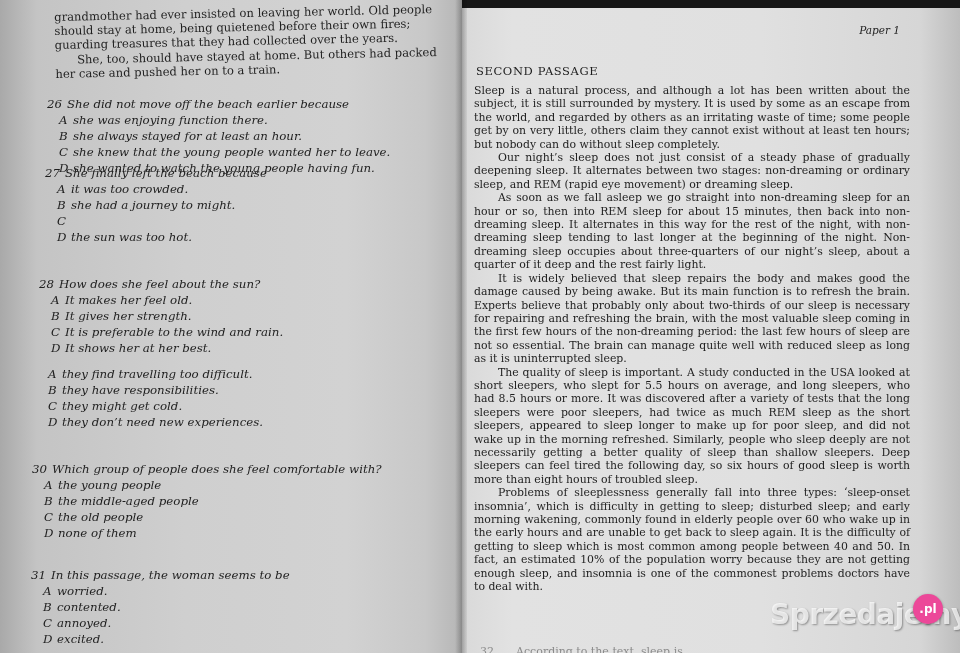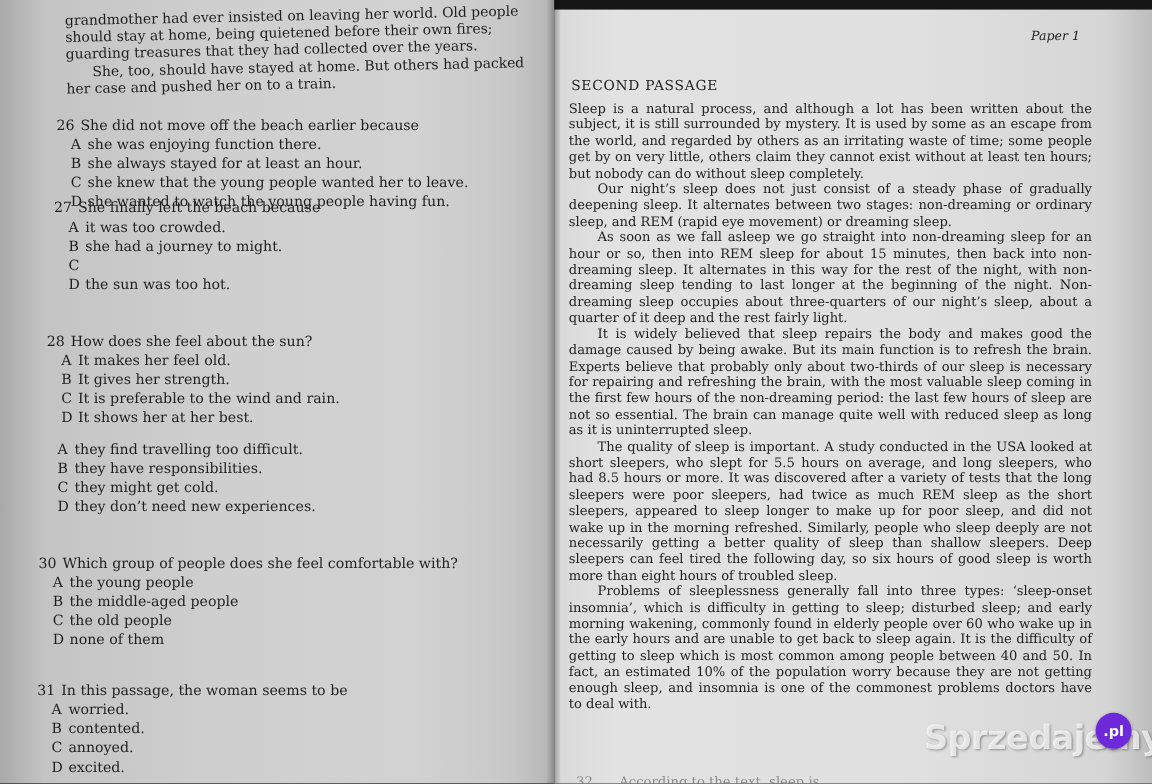--- a/index.html
+++ b/index.html
@@ -20,37 +20,37 @@
   }
   .top-dark { position: absolute; left: 462px; top: 0; width: 498px; height: 10px; background: #161616; }
   .gutter { position: absolute; left: 455px; top: 0; width: 12px; height: 653px;
     background: linear-gradient(90deg, rgba(0,0,0,0) 0%, rgba(0,0,0,0.25) 60%, rgba(0,0,0,0.05) 100%); }
 
   
   .intro { position: absolute; left: 54px; top: 10px; width: 405px; font-size: 11.6px; line-height: 14.2px; transform: rotate(-1.2deg); transform-origin: left top; }
   .intro p { text-indent: 0; }
   .intro p.indent { text-indent: 22px; }
 
-  .question { position: absolute; font-size: 11.8px; line-height: 16px; }
+  .question { position: absolute; font-size: 11.8px; line-height: 16px; font-style: italic; }
   .question .q-head { display: flex; }
   .question .q-num { width: 20px; flex: none; }
   .question .opt { display: flex; padding-left: 12px; }
   .question .opt-letter { width: 14px; flex: none; }
 
   
   .running-head { position: absolute; right: 60px; top: 16px; font-style: italic; font-size: 10.5px; }
   .section-title { position: absolute; left: 14px; top: 56px; font-size: 11.5px; letter-spacing: 0.6px; }
   .passage { position: absolute; left: 12px; top: 76px; width: 436px; font-size: 10.9px; line-height: 13.4px; text-align: justify; }
   .passage p { text-indent: 0; }
   .passage p + p { text-indent: 24px; }
   .next-q { position: absolute; left: 18px; top: 637px; font-size: 11px; color: #666; opacity: 0.7; }
   .next-q span + span { margin-left: 22px; }
 
   .watermark { position: absolute; left: 770px; top: 598px; font-family: "DejaVu Sans", sans-serif; font-weight: bold; font-size: 28px; color: rgba(255,255,255,0.75); text-shadow: 1px 1px 2px rgba(0,0,0,0.35); letter-spacing: -0.5px; }
-  .wm-badge { position: absolute; left: 913px; top: 594px; width: 30px; height: 30px; border-radius: 50%; background: #6d28d9; color: #fff; font-family: "DejaVu Sans", sans-serif; font-weight: bold; font-size: 12px; display: flex; align-items: center; justify-content: center; box-shadow: 0 1px 3px rgba(0,0,0,0.4); }
+  .wm-badge { position: absolute; left: 913px; top: 594px; width: 30px; height: 30px; border-radius: 50%; background: #ec4899; color: #fff; font-family: "DejaVu Sans", sans-serif; font-weight: bold; font-size: 12px; display: flex; align-items: center; justify-content: center; box-shadow: 0 1px 3px rgba(0,0,0,0.4); }
 </style>
 </head>
 <body>
 
 <div class="spread">
   <div class="page-left">
     <div class="intro">
       <p>grandmother had ever insisted on leaving her world. Old people should stay at home, being quietened before their own fires; guarding treasures that they had collected over the years.</p>
       <p class="indent">She, too, should have stayed at home. But others had packed her case and pushed her on to a train.</p>
     </div>

